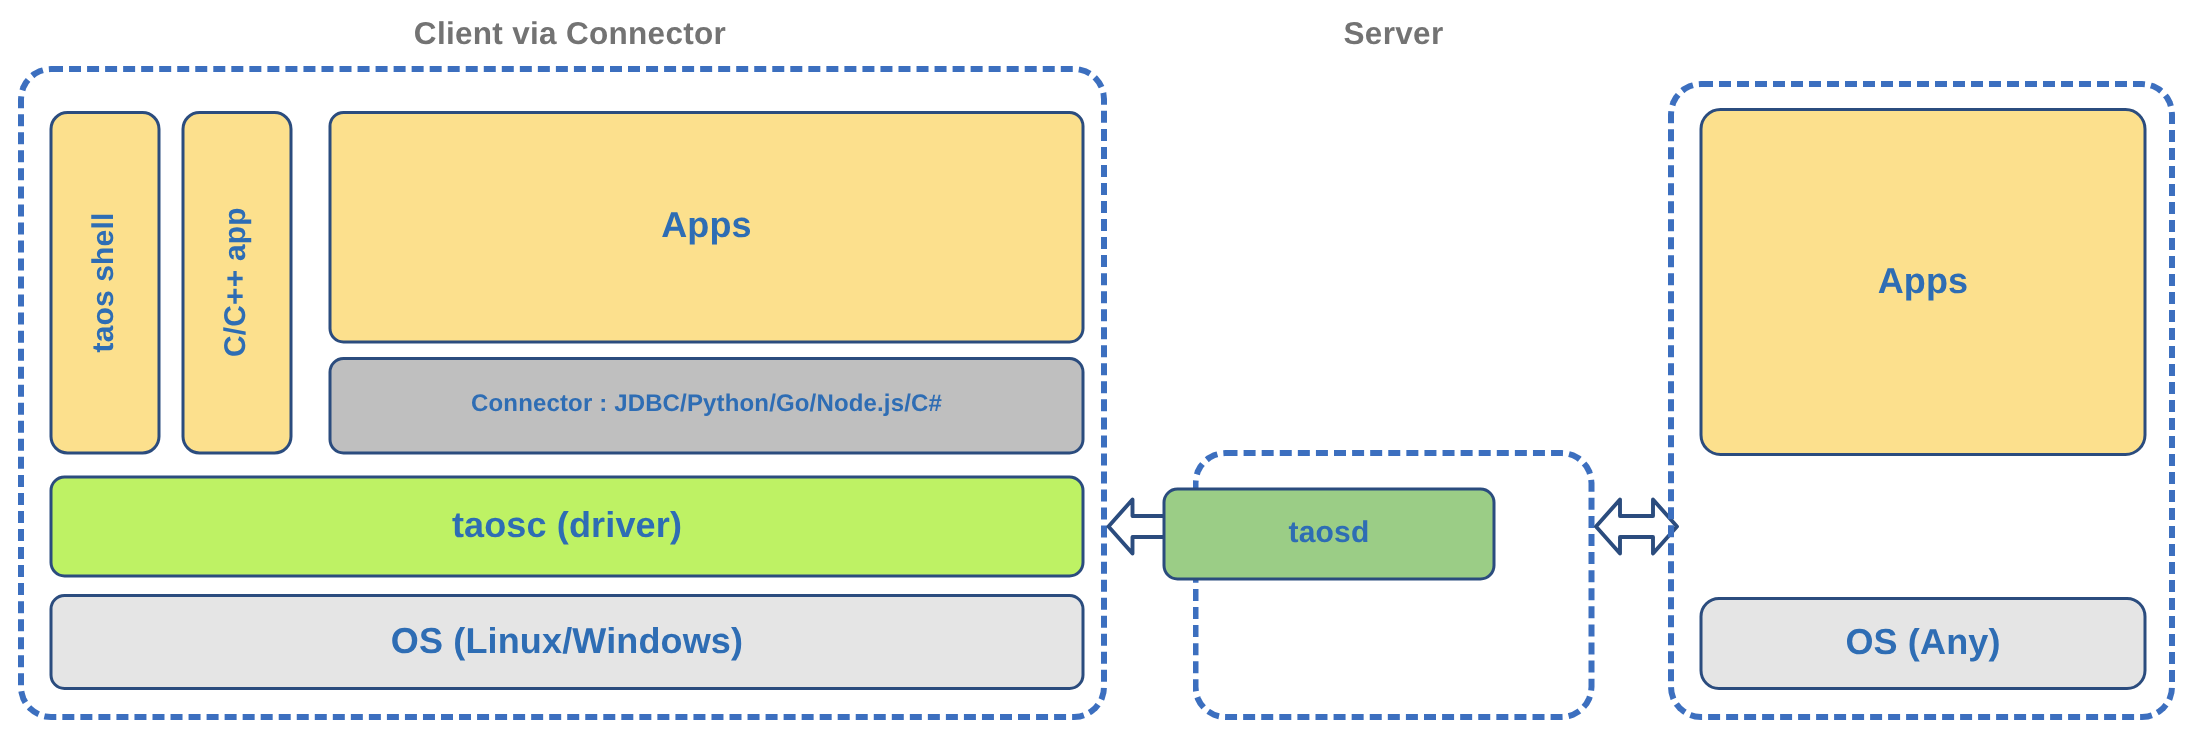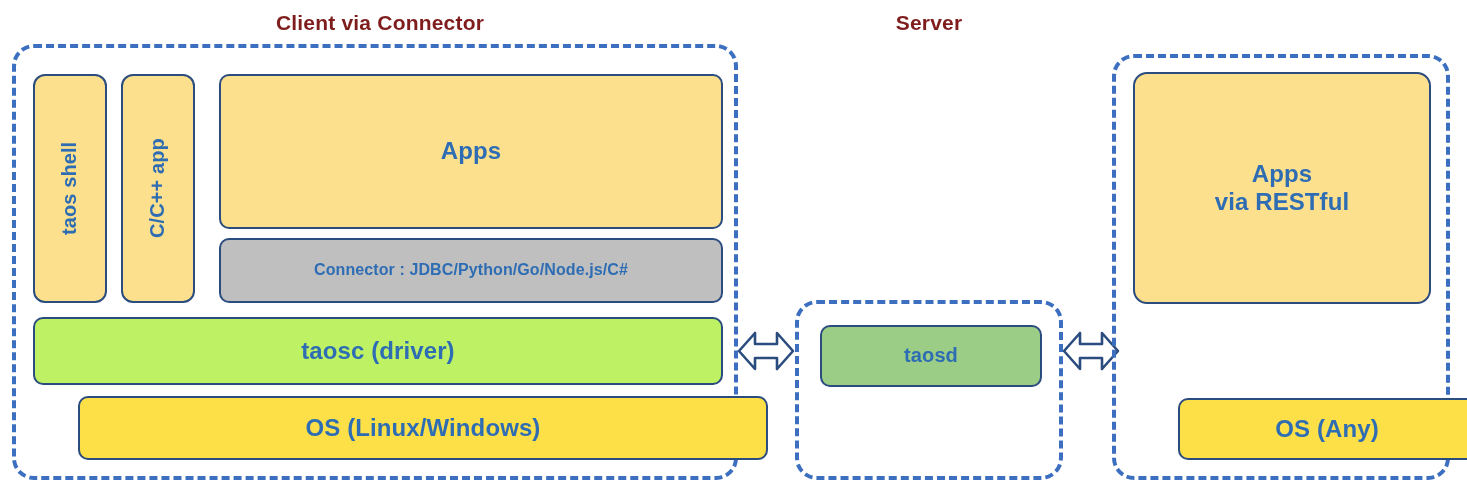--- a/index.html
+++ b/index.html
@@ -14,21 +14,21 @@
     position: relative;
     width: 1467px;
     height: 498px;
     background: #ffffff;
     overflow: hidden;
   }
 
   
   .section-title {
     position: absolute;
-    color: #7f1d1d;
+    color: #737373;
     font-weight: bold;
     font-size: 21px;
     line-height: 26px;
     text-align: center;
     white-space: nowrap;
     letter-spacing: 0.2px;
   }
 
   
   .panel {
@@ -50,21 +50,21 @@
     justify-content: center;
     text-align: center;
     color: #2E6DB4;
     font-weight: bold;
     font-size: 20px;
     line-height: 1.18;
     letter-spacing: 0.1px;
   }
   .box.yellow { background: #FCE08D; }
   .box.orange { background: #bef264; }
-  .box.blue   { background: #fde047; margin-left: 45px; }
+  .box.blue   { background: #e5e5e5; }
   .box.green  { background: #9BCD86; }
   .box.grey   { background: #BFBFBF; }
 
   .box.vertical {
     writing-mode: vertical-rl;
     transform: rotate(180deg);
     border-radius: 12px;
   }
 
   .box.big { font-size: 24px; }
@@ -99,32 +99,31 @@
   <div class="box blue big" style="left:33px; top:396px; width:690px; height:64px;">OS (Linux/Windows)</div>
 
   <div class="arrow" style="left:737px; top:325px; width:58px; height:52px;">
     <svg width="58" height="52" viewBox="0 0 58 52" xmlns="http://www.w3.org/2000/svg">
       <polygon points="2,26 18,8 18,19 40,19 40,8 56,26 40,44 40,33 18,33 18,44" fill="#ffffff" stroke="#2B4C7E" stroke-width="2.6" stroke-linejoin="round"></polygon>
     </svg>
   </div>
 
   <div class="panel" style="left:795px; top:300px; width:268px; height:180px;"></div>
 
-  <div class="box green" style="left:820px; top:325px; width:222px; height:62px;">taosd</div>
+  <div class="box green" style="left:775px; top:325px; width:222px; height:62px;">taosd</div>
 
 
   <div class="arrow" style="left:1062px; top:325px; width:58px; height:52px;">
     <svg width="58" height="52" viewBox="0 0 58 52" xmlns="http://www.w3.org/2000/svg">
       <polygon points="2,26 18,8 18,19 40,19 40,8 56,26 40,44 40,33 18,33 18,44" fill="#ffffff" stroke="#2B4C7E" stroke-width="2.6" stroke-linejoin="round"></polygon>
     </svg>
   </div>
 
   <div class="panel" style="left:1112px; top:54px; width:338px; height:426px;"></div>
 
   <div class="box yellow big" style="left:1133px; top:72px; width:298px; height:232px; flex-direction:column; border-radius:14px;">
     <span>Apps</span>
-    <span>via RESTful</span>
   </div>
 
 
-  <div class="box blue big" style="left:1133px; top:398px; width:298px; height:62px;">OS (Any)</div>
+  <div class="box blue big" style="left:1133px; top:398px; width:298px; height:62px;border-radius:13px;">OS (Any)</div>
 
 </div>
 
 </body></html>

